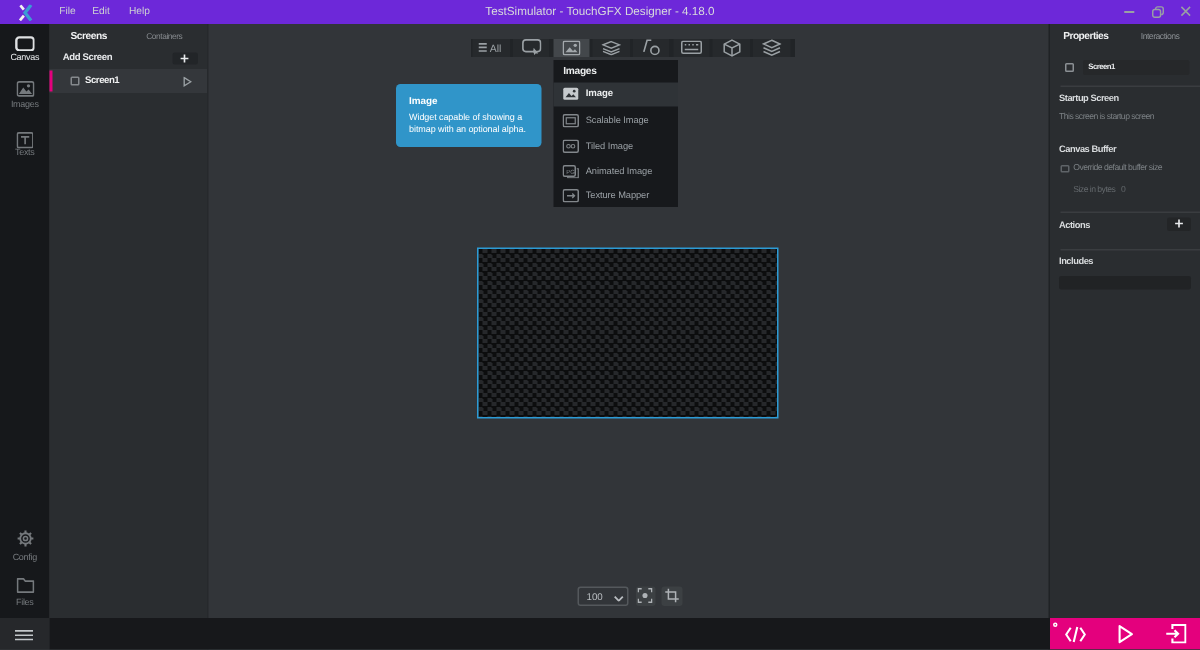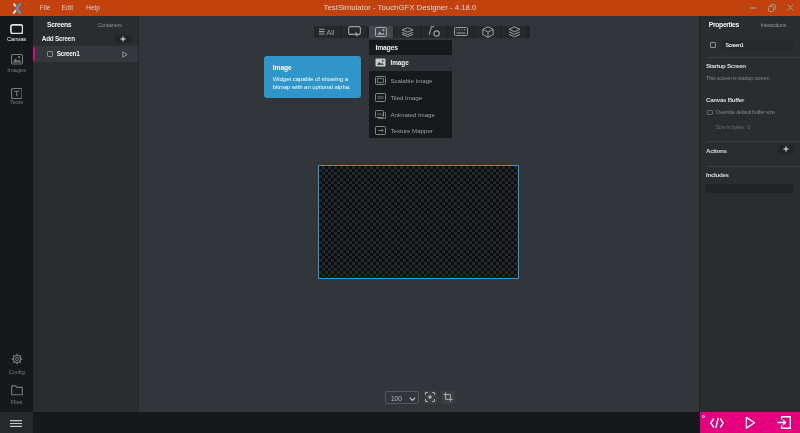--- a/index.html
+++ b/index.html
@@ -1,20 +1,20 @@
 <!DOCTYPE html>
 <html><head>
 <meta charset="utf-8">
 <style>
 * { margin:0; padding:0; box-sizing:border-box; }
 html,body { width:800px; height:433px; overflow:hidden; }
 body { font-family:"Liberation Sans", sans-serif; background:#323539; position:relative; }
 .abs { position:absolute; }
 
-#titlebar { left:0; top:0; width:800px; height:16px; background:#c2410c; color:#cdd0d3; font-size:6.8px; }
+#titlebar { left:0; top:0; width:800px; height:16px; background:#6d28d9; color:#cdd0d3; font-size:6.8px; }
 #titlebar .menu { position:absolute; top:0; height:16px; line-height:16px; }
 #titlebar .title { position:absolute; top:0; height:16px; line-height:16px; width:100%; text-align:center; color:#d8dadc; font-size:7.8px; }
 
 #sidebar { left:0; top:16px; width:33px; height:396px; background:#16181b; }
 .sideitem { position:absolute; left:0; width:33px; text-align:center; }
 .sideitem svg { display:block; margin:0 auto; }
 .sideitem .lbl { font-size:6px; letter-spacing:-0.2px; color:#75797d; margin-top:0px; }
 .sideitem.active .lbl { color:#e9ebed; }
 #sidebottom { left:0; top:412px; width:33px; height:21px; background:#26282b; }
 

